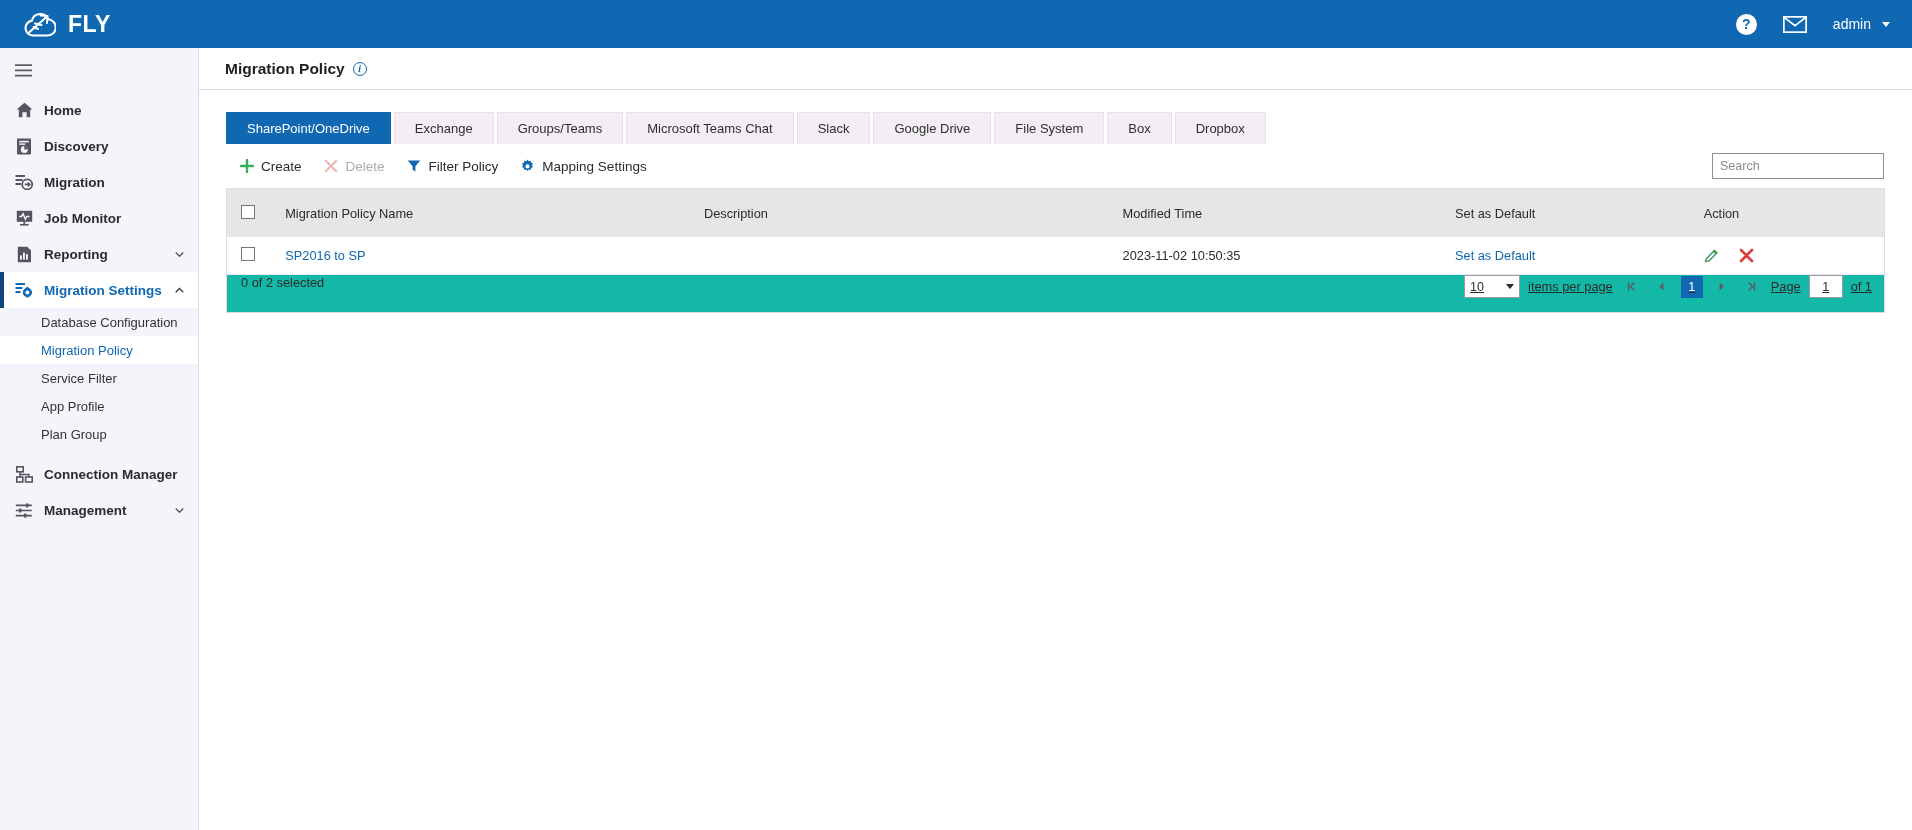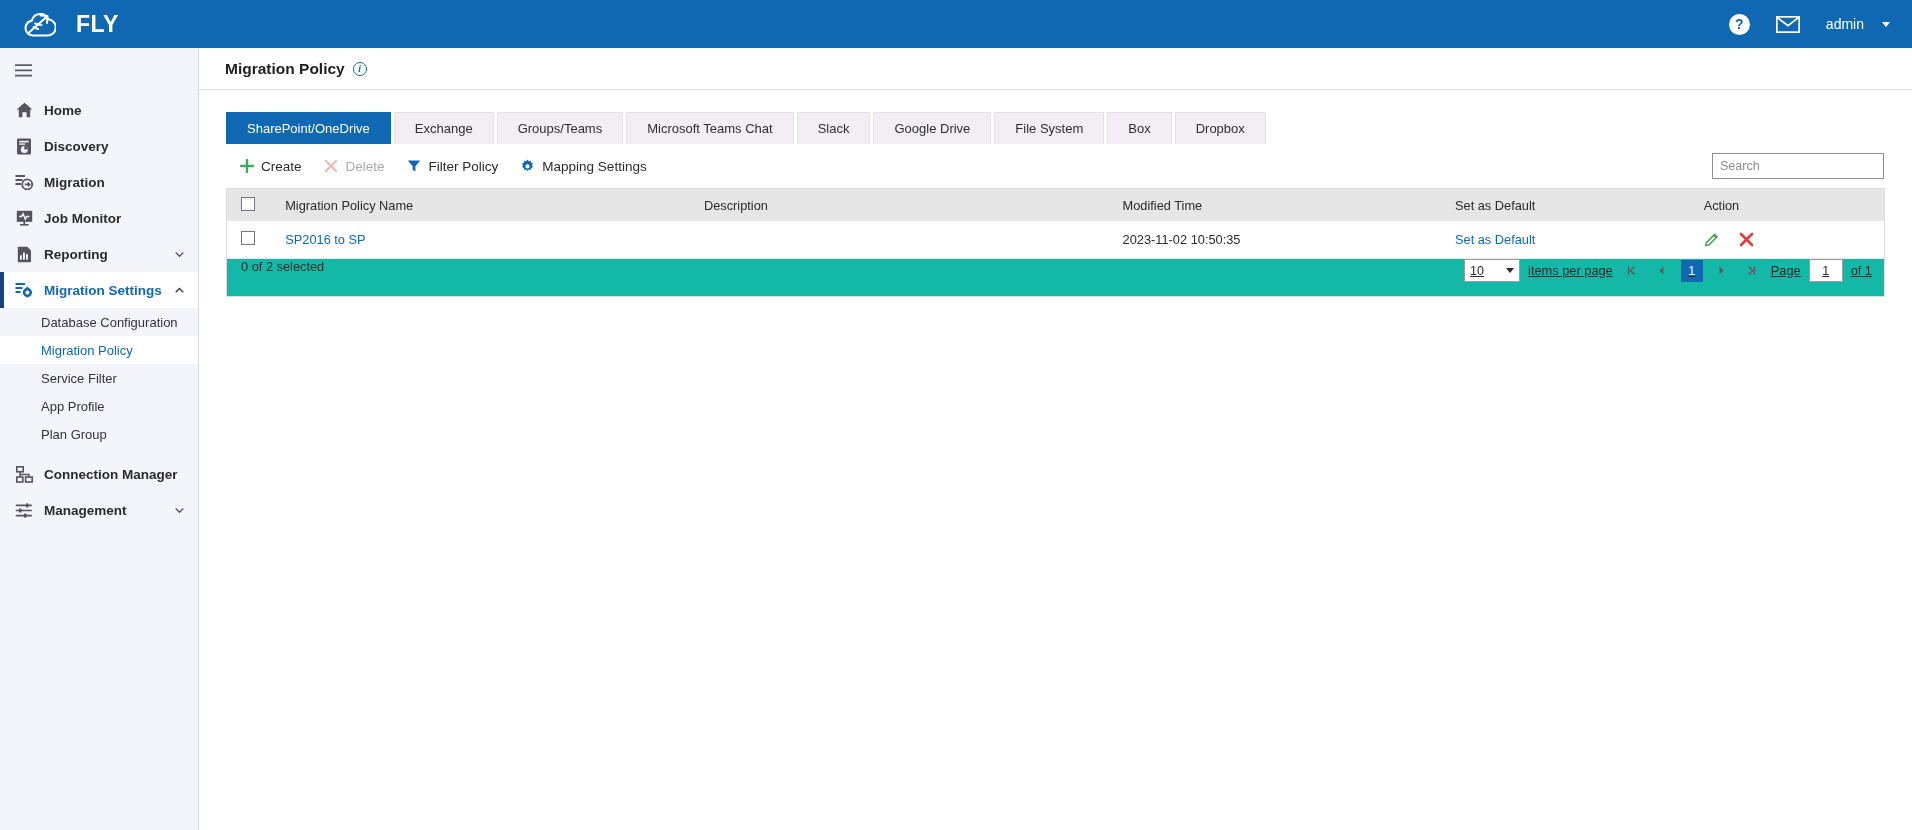--- a/index.html
+++ b/index.html
@@ -12,37 +12,37 @@
   body { display: flex; flex-direction: column; }
 
   
   .topbar {
     height: 48px; min-height: 48px;
     background: #1068b3;
     display: flex; align-items: center;
     padding: 0 22px 0 22px;
     color: #fff;
   }
-  .brand { display: flex; align-items: center; gap: 20px; }
+  .brand { display: flex; align-items: center; gap: 12px; }
   .brand-text {
     font-size: 23px; font-weight: bold; letter-spacing: .5px; color: #fff;
   }
   .topbar-spacer { flex: 1; }
   .topbar-right { display: flex; align-items: center; gap: 26px; }
   .help-icon {
     width: 21px; height: 21px; border-radius: 50%;
     background: #fff; color: #1068b3;
     font-size: 14px; font-weight: bold;
     display: flex; align-items: center; justify-content: center;
     cursor: pointer;
   }
   .mail-icon { width: 24px; height: 17px; cursor: pointer; }
   .admin-menu {
     font-size: 14px; color: #fff; cursor: pointer;
-    display: flex; align-items: center; gap: 18px;
+    display: flex; align-items: center; gap: 11px;
   }
   .caret-down {
     width: 0; height: 0;
     border-left: 4.5px solid transparent;
     border-right: 4.5px solid transparent;
     border-top: 5.5px solid #fff;
   }
 
   
   .shell { flex: 1; display: flex; min-height: 0; }
@@ -137,21 +137,21 @@
   .search-wrap input {
     flex: 1; border: none; outline: none; font-size: 12.5px;
     color: #2b2b2b; font-family: "Liberation Sans", sans-serif; background: transparent;
   }
   .search-wrap input::placeholder { color: #8b8b93; }
 
   
   .table-card { border: 1px solid #dcdce2; }
   table { width: 100%; border-collapse: collapse; }
   thead th {
-    background: #e6e6e6; height: 32px;
+    background: #e6e6e6; height: 48px;
     font-size: 12.8px; font-weight: normal; color: #2b2b2b;
     text-align: left; padding: 0 10px; white-space: nowrap;
   }
   tbody td {
     height: 37px; font-size: 12.8px; color: #2b2b2b;
     padding: 0 10px; border-top: 1px solid #e8e8ee;
     background: #fff;
   }
   tbody tr:first-child td { border-top: none; }
   .col-check { width: 36px; padding-left: 14px !important; }

